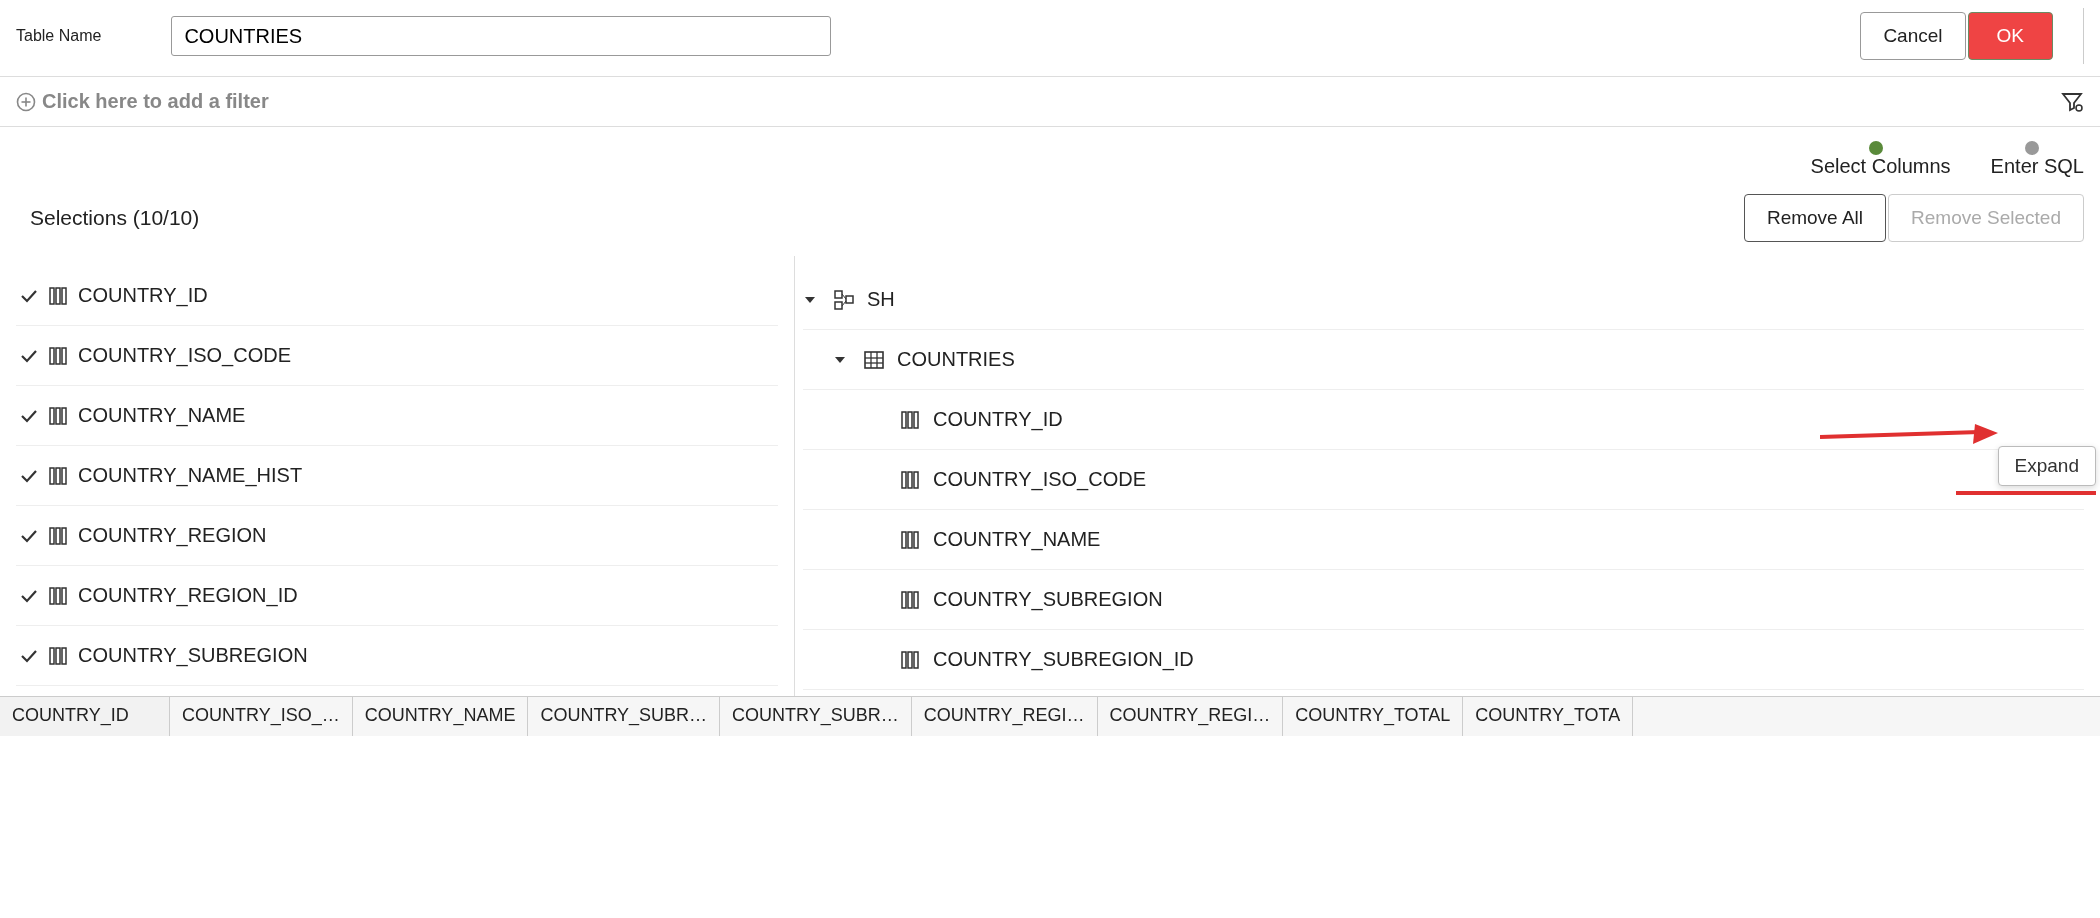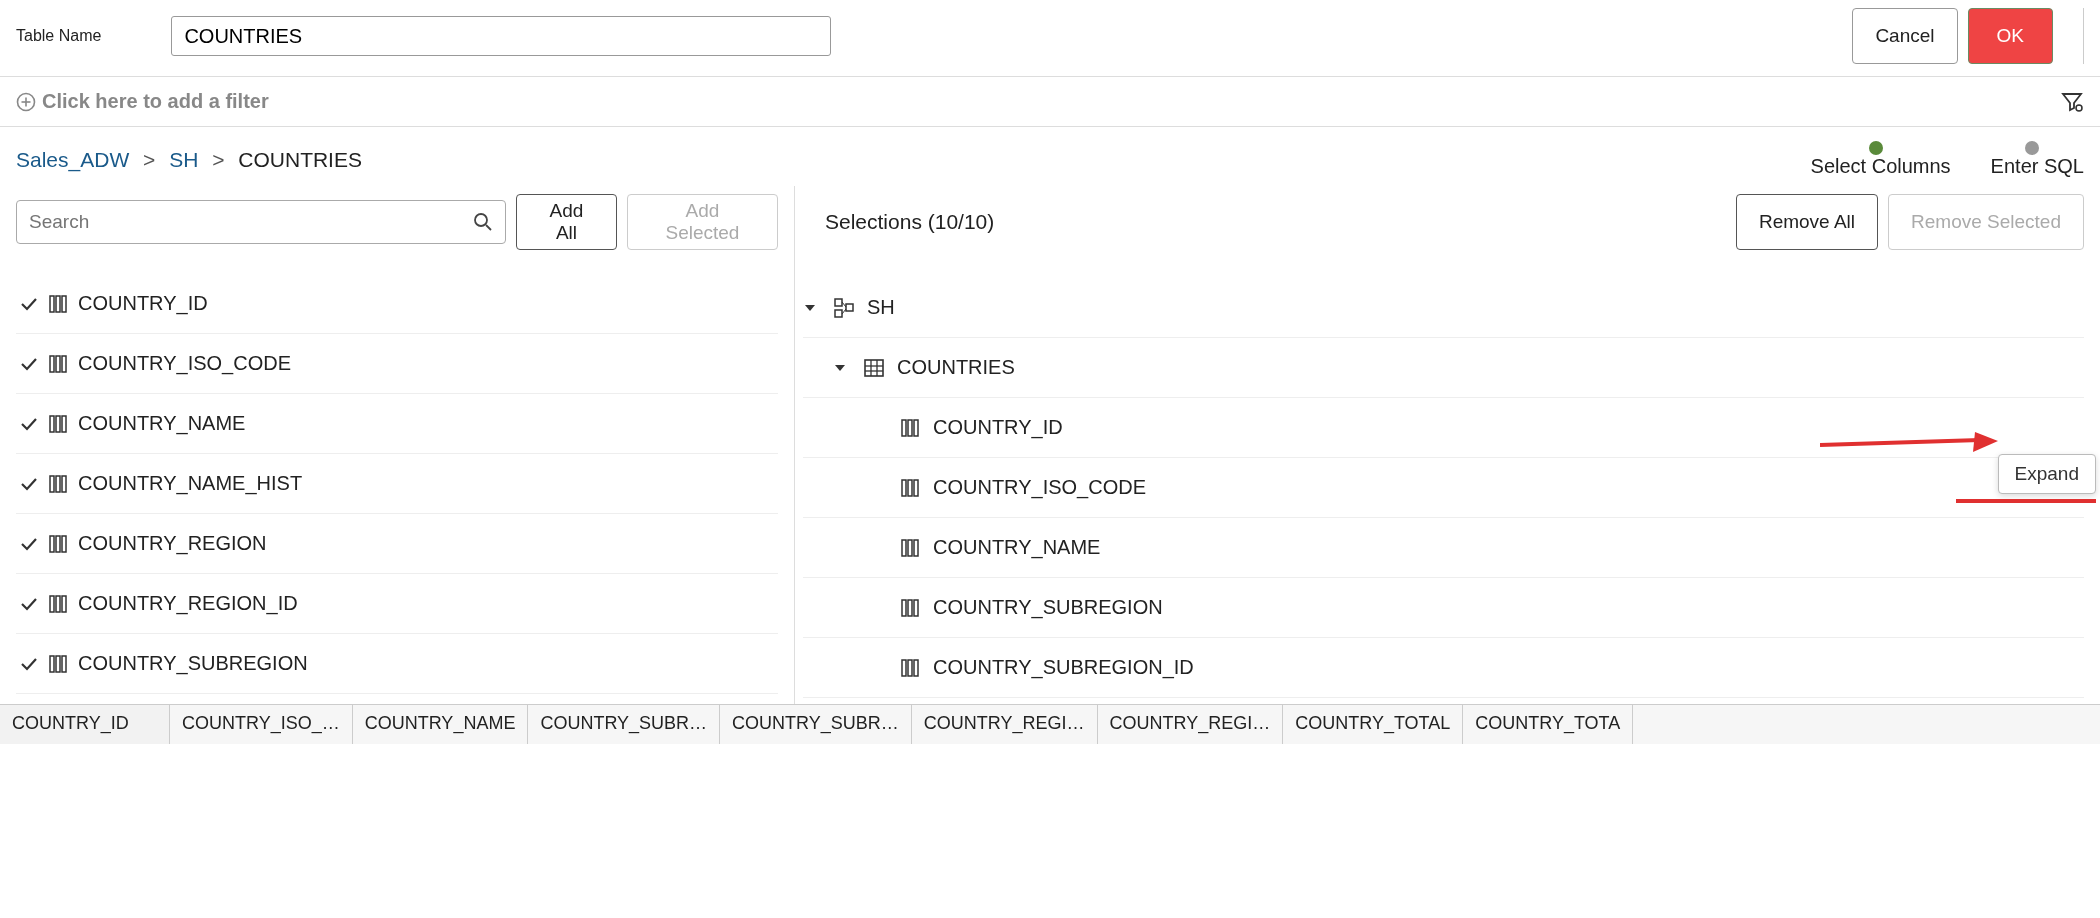--- a/index.html
+++ b/index.html
@@ -3,21 +3,21 @@
 <meta charset="utf-8">
 <style>
   * { box-sizing: border-box; margin: 0; padding: 0; }
   body { font-family: -apple-system, "Segoe UI", Arial, sans-serif; font-size: 18px; color: #222; background: #fff; width: 2100px; }
   
   
   .topbar { display: flex; align-items: center; padding: 8px 16px 12px 16px; border-bottom: 1px solid #ddd; }
   .topbar-label { font-size: 16px; color: #222; margin-right: 70px; }
   .topbar-input { flex: 0 0 660px; height: 40px; border: 1px solid #999; border-radius: 3px; padding: 4px 12px; font-size: 20px; }
   .topbar-spacer { flex: 1; }
-  .btn { height: 56px; padding: 0 22px; font-size: 19px; border-radius: 4px; cursor: pointer; margin-left: 10px; }
+  .btn { height: 48px; padding: 0 22px; font-size: 19px; border-radius: 4px; cursor: pointer; margin-left: 2px; }
   .btn-cancel { background: #fff; border: 1px solid #999; color: #222; }
   .btn-ok { background: #ef4444; border: 1px solid #6a8b63; color: #fff; padding: 0 28px; }
   .vdiv { width: 1px; height: 56px; background: #ccc; margin-left: 30px; }
 
   
   .filterbar { display: flex; align-items: center; height: 50px; padding: 0 16px; border-bottom: 1px solid #ddd; color: #888; font-size: 20px; font-weight: bold; }
   .filterbar .plus { margin-right: 6px; display:inline-flex; }
   .filterbar-spacer { flex: 1; }
 
   
@@ -101,54 +101,32 @@
         <circle cx="19" cy="18" r="3" fill="none" stroke="#333" stroke-width="1.5"></circle>
         <line x1="19" y1="16" x2="19" y2="15" stroke="#333"></line>
         <line x1="19" y1="21" x2="19" y2="20" stroke="#333"></line>
         <line x1="16" y1="18" x2="17" y2="18" stroke="#333"></line>
         <line x1="21" y1="18" x2="22" y2="18" stroke="#333"></line>
       </svg>
   </span>
 </div>
 
 <div class="breadrow">
-  <div class="crumb">
-    <a>Sales_ADW</a>
-    <span class="sep">&gt;</span>
-    <a>SH</a>
-    <span class="sep">&gt;</span>
-    <span>COUNTRIES</span>
-  </div>
   <div class="breadrow-spacer"></div>
   <label class="radio">
     <span class="dot green"></span>
     <span>Select Columns</span>
   </label>
   <label class="radio">
     <span class="dot grey"></span>
     <span>Enter SQL</span>
   </label>
 </div>
 
 <div style="display:flex;">
-  <div style="flex:0 0 795px; border-right:1px solid #ddd;">
-    <div class="actions">
-      <div class="search">
-        <input placeholder="Search" style="">
-        <span>
-          <svg width="20" height="20" viewBox="0 0 20 20">
-              <circle cx="8" cy="8" r="6" fill="none" stroke="#444" stroke-width="1.8"></circle>
-              <line x1="13" y1="13" x2="18" y2="18" stroke="#444" stroke-width="1.8"></line>
-            </svg>
-        </span>
-      </div>
-      <button class="btn btn-outline">Add All</button>
-      <button class="btn btn-disabled">Add Selected</button>
-    </div>
-  </div>
   <div style="flex:1;">
     <div class="actions">
       <div class="selections-title">Selections (10/10)</div>
       <div class="actions-right">
         <button class="btn btn-outline">Remove All</button>
         <button class="btn btn-disabled">Remove Selected</button>
       </div>
     </div>
   </div>
 </div>

